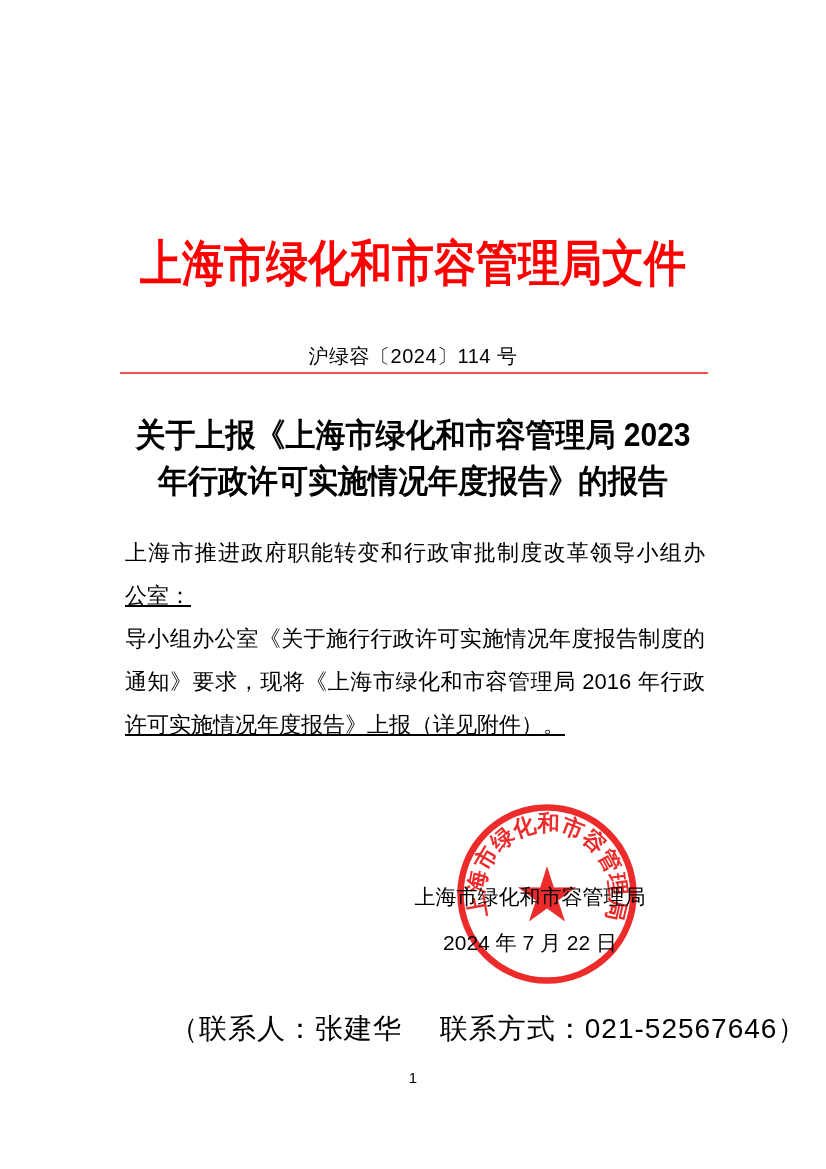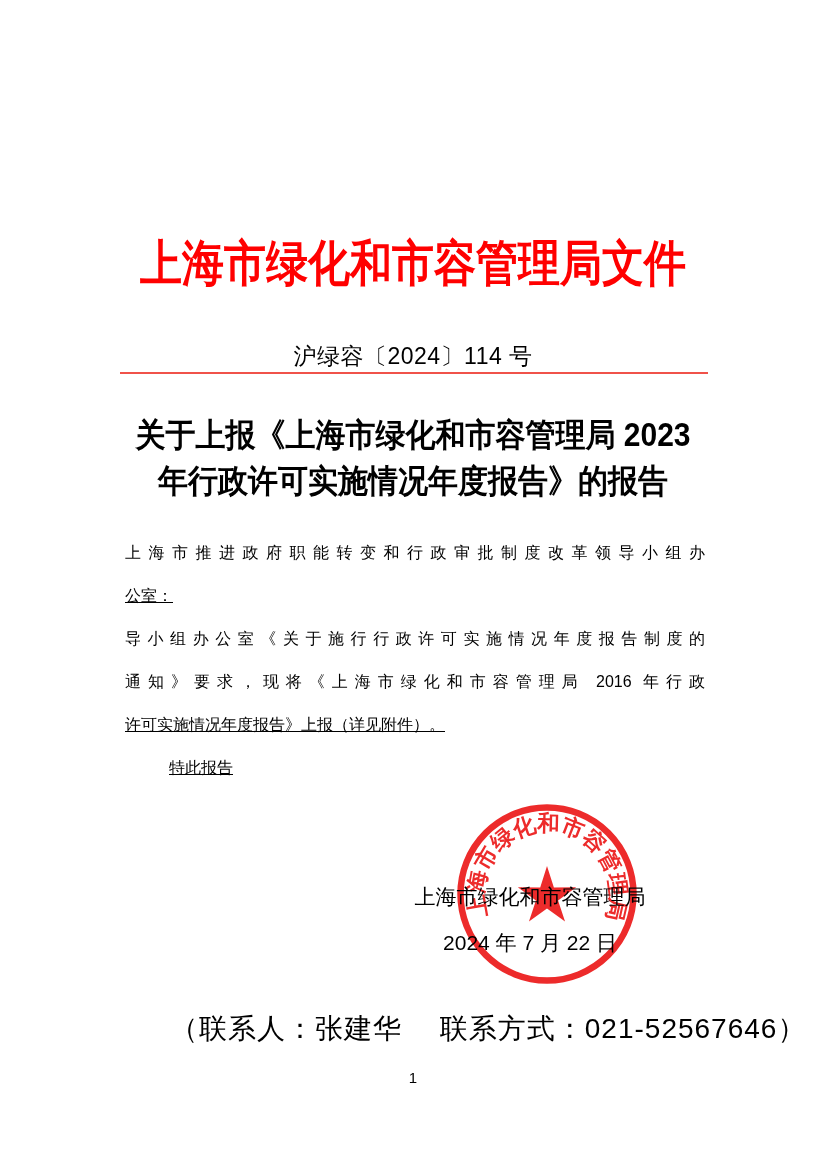--- a/index.html
+++ b/index.html
@@ -24,21 +24,21 @@
     letter-spacing: 0px;
     transform: scale(1, 1.17);
     transform-origin: center center;
     white-space: nowrap;
   }
 
   .doc-number {
     position: absolute;
     top: 344px; left: 0; width: 826px;
     text-align: center;
-    font-size: 23px;
+    font-size: 20px;
     line-height: 25px;
     letter-spacing: 0.5px;
   }
 
   .red-rule {
     position: absolute;
     top: 372px; left: 120px;
     width: 588px; height: 2px;
     background: #f0524a;
   }
@@ -52,21 +52,21 @@
     line-height: 42px;
     transform: scale(1, 1.08);
     transform-origin: center top;
     white-space: nowrap;
   }
 
   .body-text {
     position: absolute;
     top: 531px; left: 125px;
     width: 580px;
-    font-size: 16px;
+    font-size: 22px;
     line-height: 43px;
   }
   .body-line {
     text-align: justify;
     text-align-last: justify;
     white-space: normal;
   }
   .body-line.partial {
     text-align: left;
     text-align-last: left;
@@ -125,21 +125,20 @@
     <div>关于上报《上海市绿化和市容管理局 2023</div>
     <div>年行政许可实施情况年度报告》的报告</div>
   </div>
 
   <div class="body-text">
     <div class="body-line">上海市推进政府职能转变和行政审批制度改革领导小组办</div>
     <div class="body-line partial">公室：</div>
     <div class="body-line">导小组办公室《关于施行行政许可实施情况年度报告制度的</div>
     <div class="body-line">通知》要求，现将《上海市绿化和市容管理局 2016 年行政</div>
     <div class="body-line partial">许可实施情况年度报告》上报（详见附件）。</div>
-    <div class="body-line partial indent">特此报告</div>
   </div>
 
   <div class="seal">
     <svg viewBox="0 0 200 200" xmlns="http://www.w3.org/2000/svg">
       <circle cx="100" cy="100" r="93" fill="none" stroke="#ed2b2b" stroke-width="7"></circle>
       <polygon fill="#ed2b2b" points="100,70 107.4,92.9 131.4,92.8 111.9,106.9 119.4,129.7 100,115.5 80.6,129.7 88.1,106.9 68.6,92.8 92.7,92.9"></polygon>
       <defs>
         <path id="seal-arc" d="M 36.1 123.3 A 68 68 0 1 1 163.9 123.3" fill="none"></path>
       </defs>
       <text font-size="24" fill="#ed2b2b" font-weight="bold" font-family="Liberation Sans, sans-serif">

